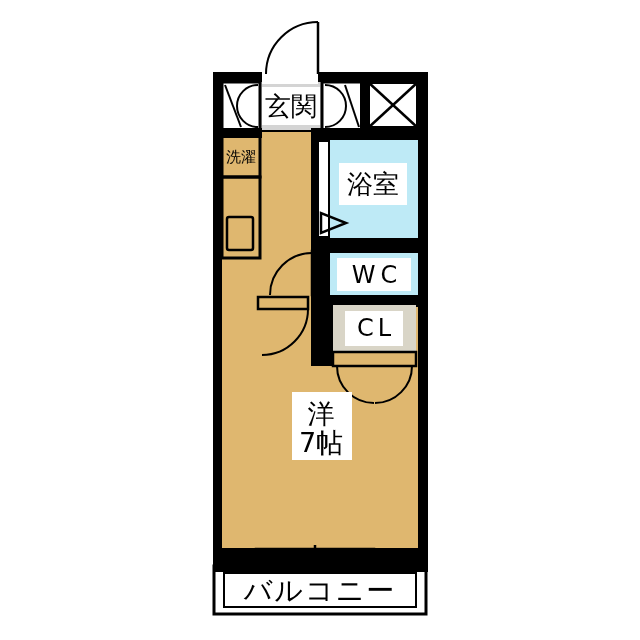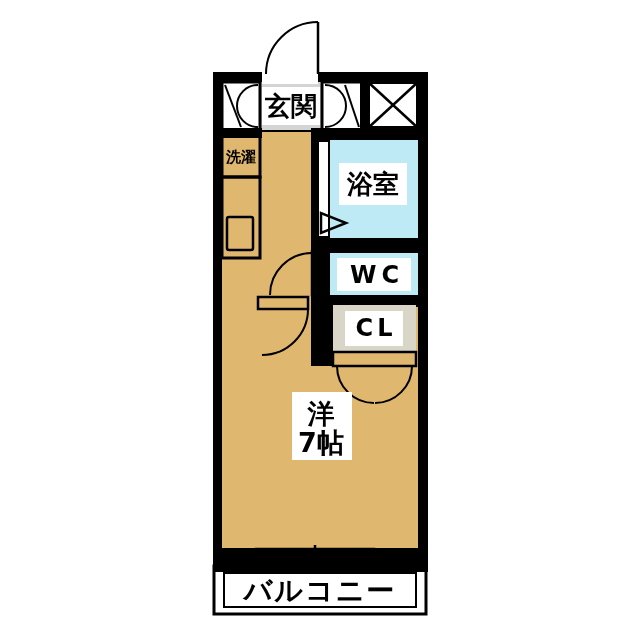--- a/index.html
+++ b/index.html
@@ -1,16 +1,16 @@
 <!DOCTYPE html>
 <html><head>
 <meta charset="utf-8">
 <style>
   html,body{margin:0;padding:0;background:#ffffff;}
-  .stage{width:640px;height:640px;position:relative;background:#ec4899;font-weight:bold;}
+  .stage{width:640px;height:640px;position:relative;background:#ec4899;}
   svg{display:block;}
   svg text{font-family:"DejaVu Sans","Liberation Sans",sans-serif;fill:#000;}
   .wall{fill:#000000;}
   .white{fill:#ffffff;}
   .ln{stroke:#000000;fill:none;}
   .t26{font-size:26px;}
   .t27{font-size:27px;}
   .t24{font-size:24px;letter-spacing:5px;}
   .t24b{font-size:24px;letter-spacing:4px;}
   .t15{font-size:15px;}

